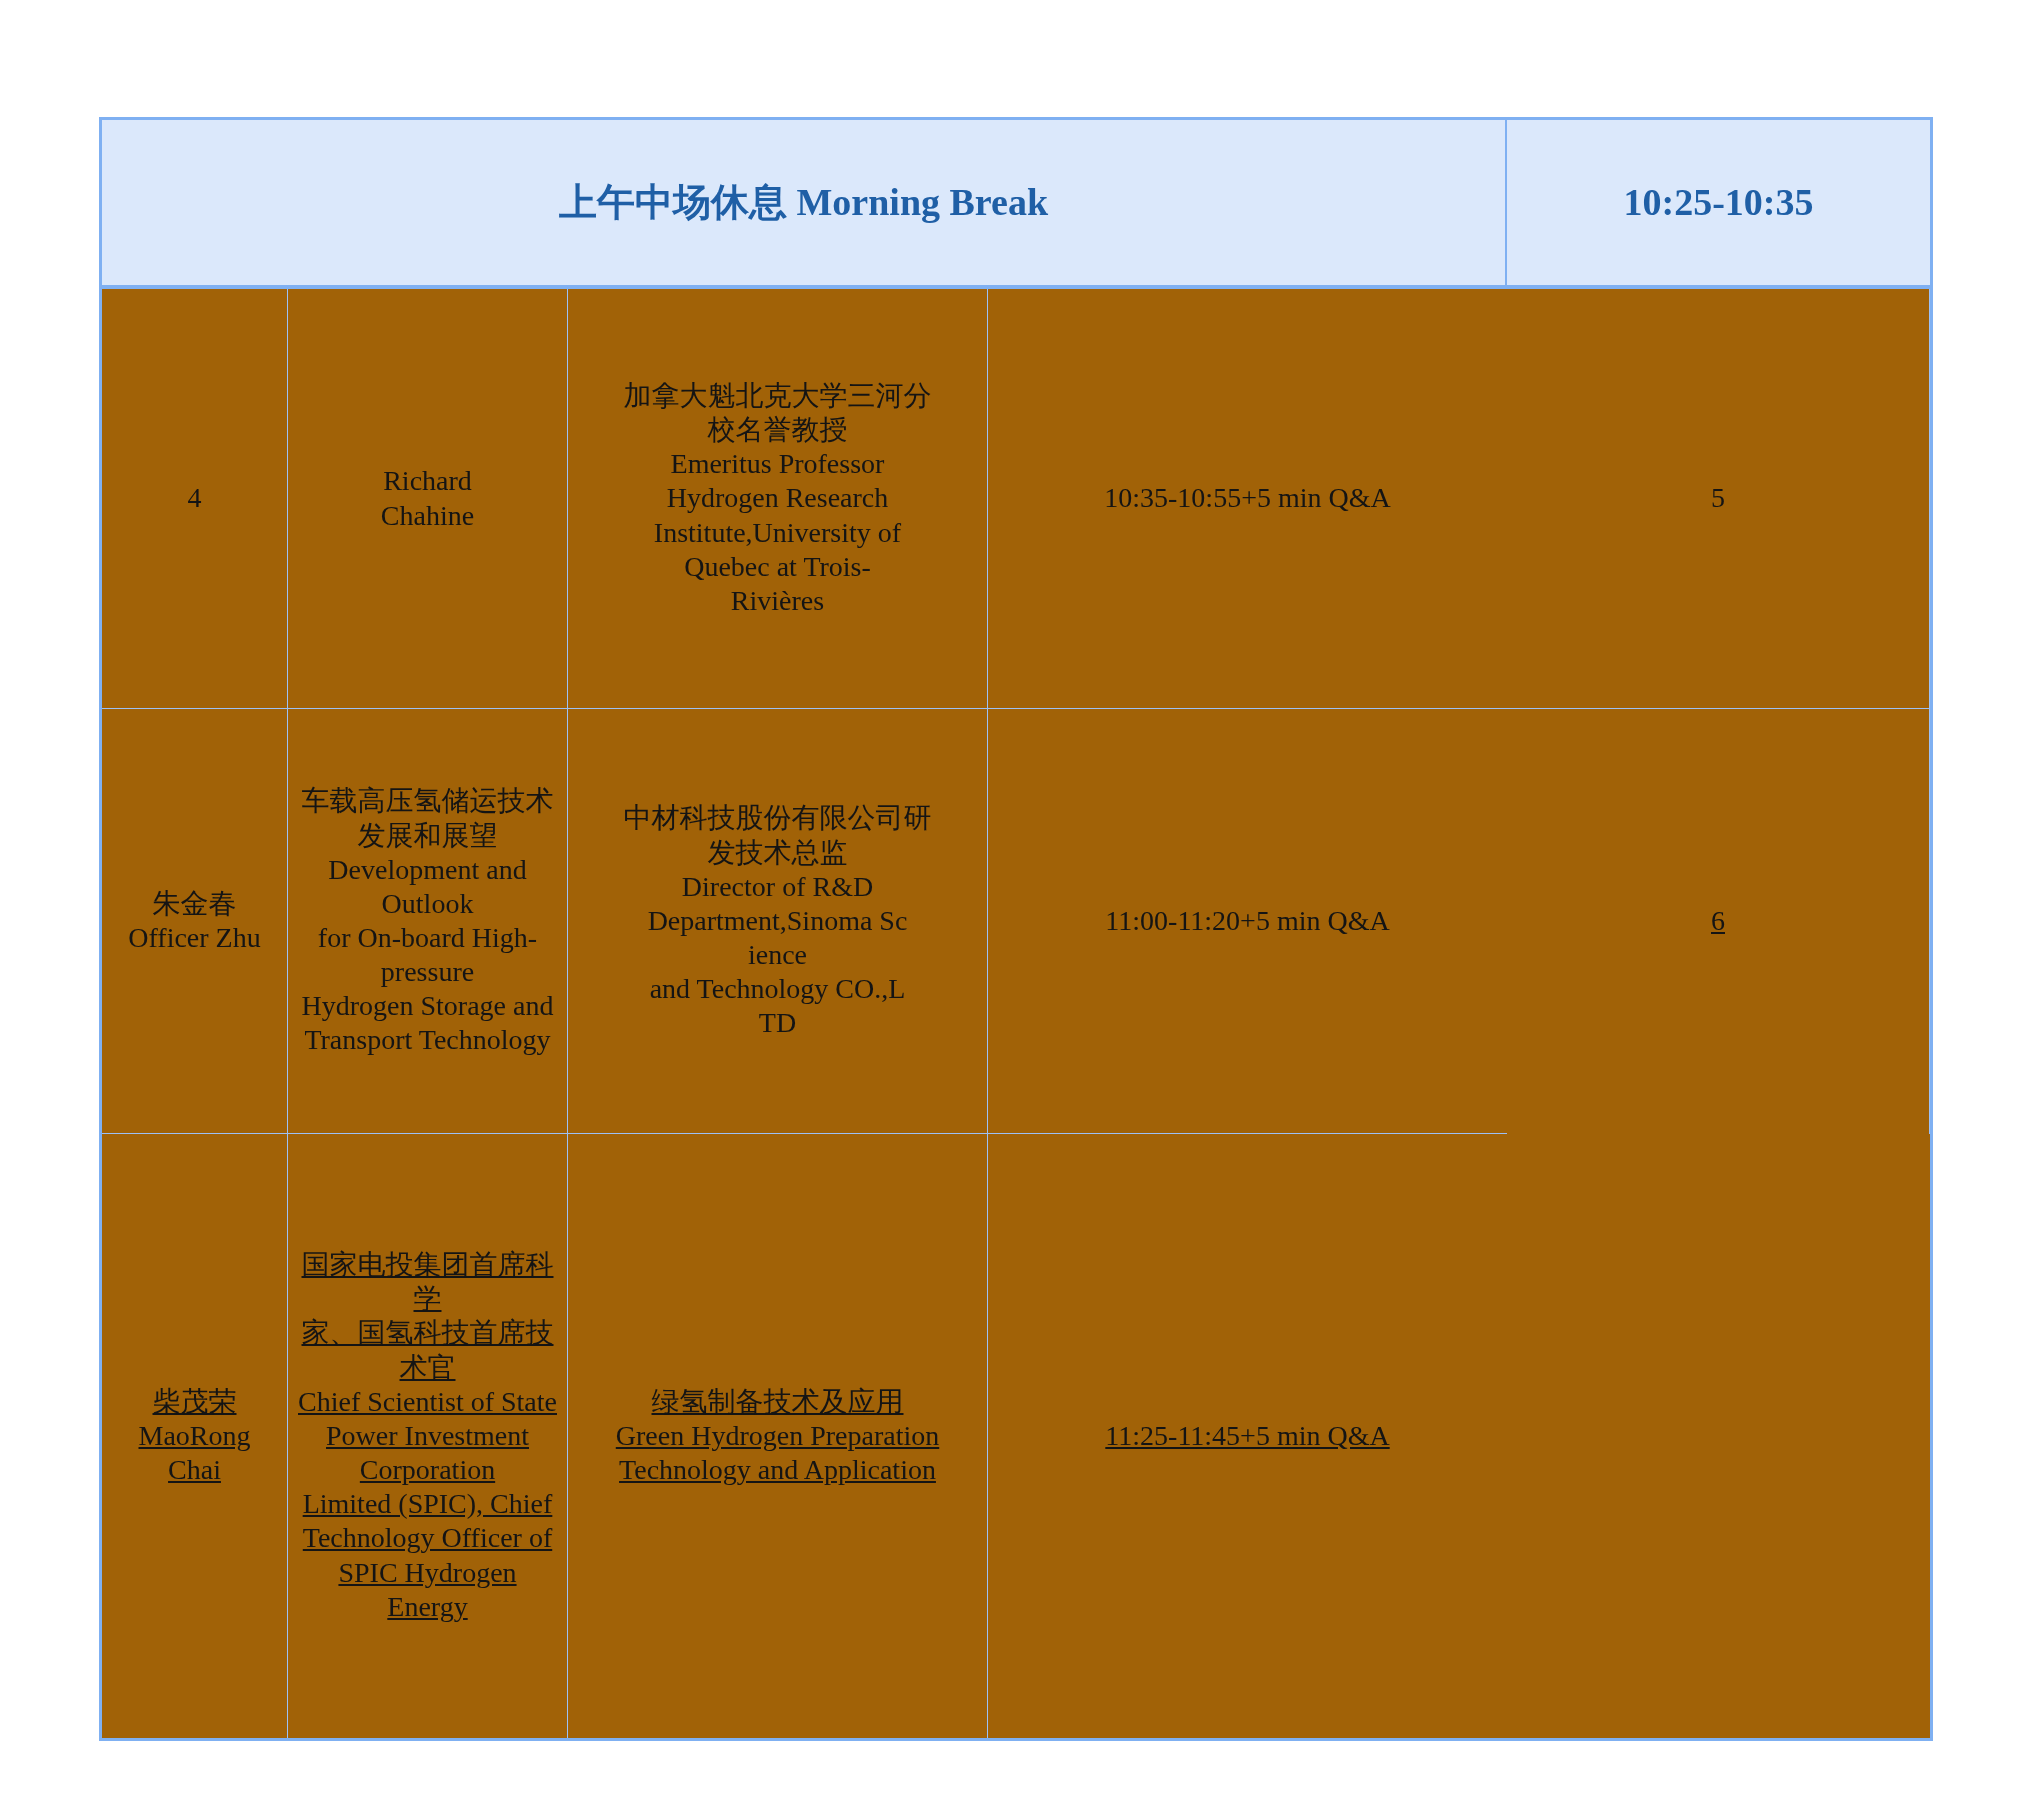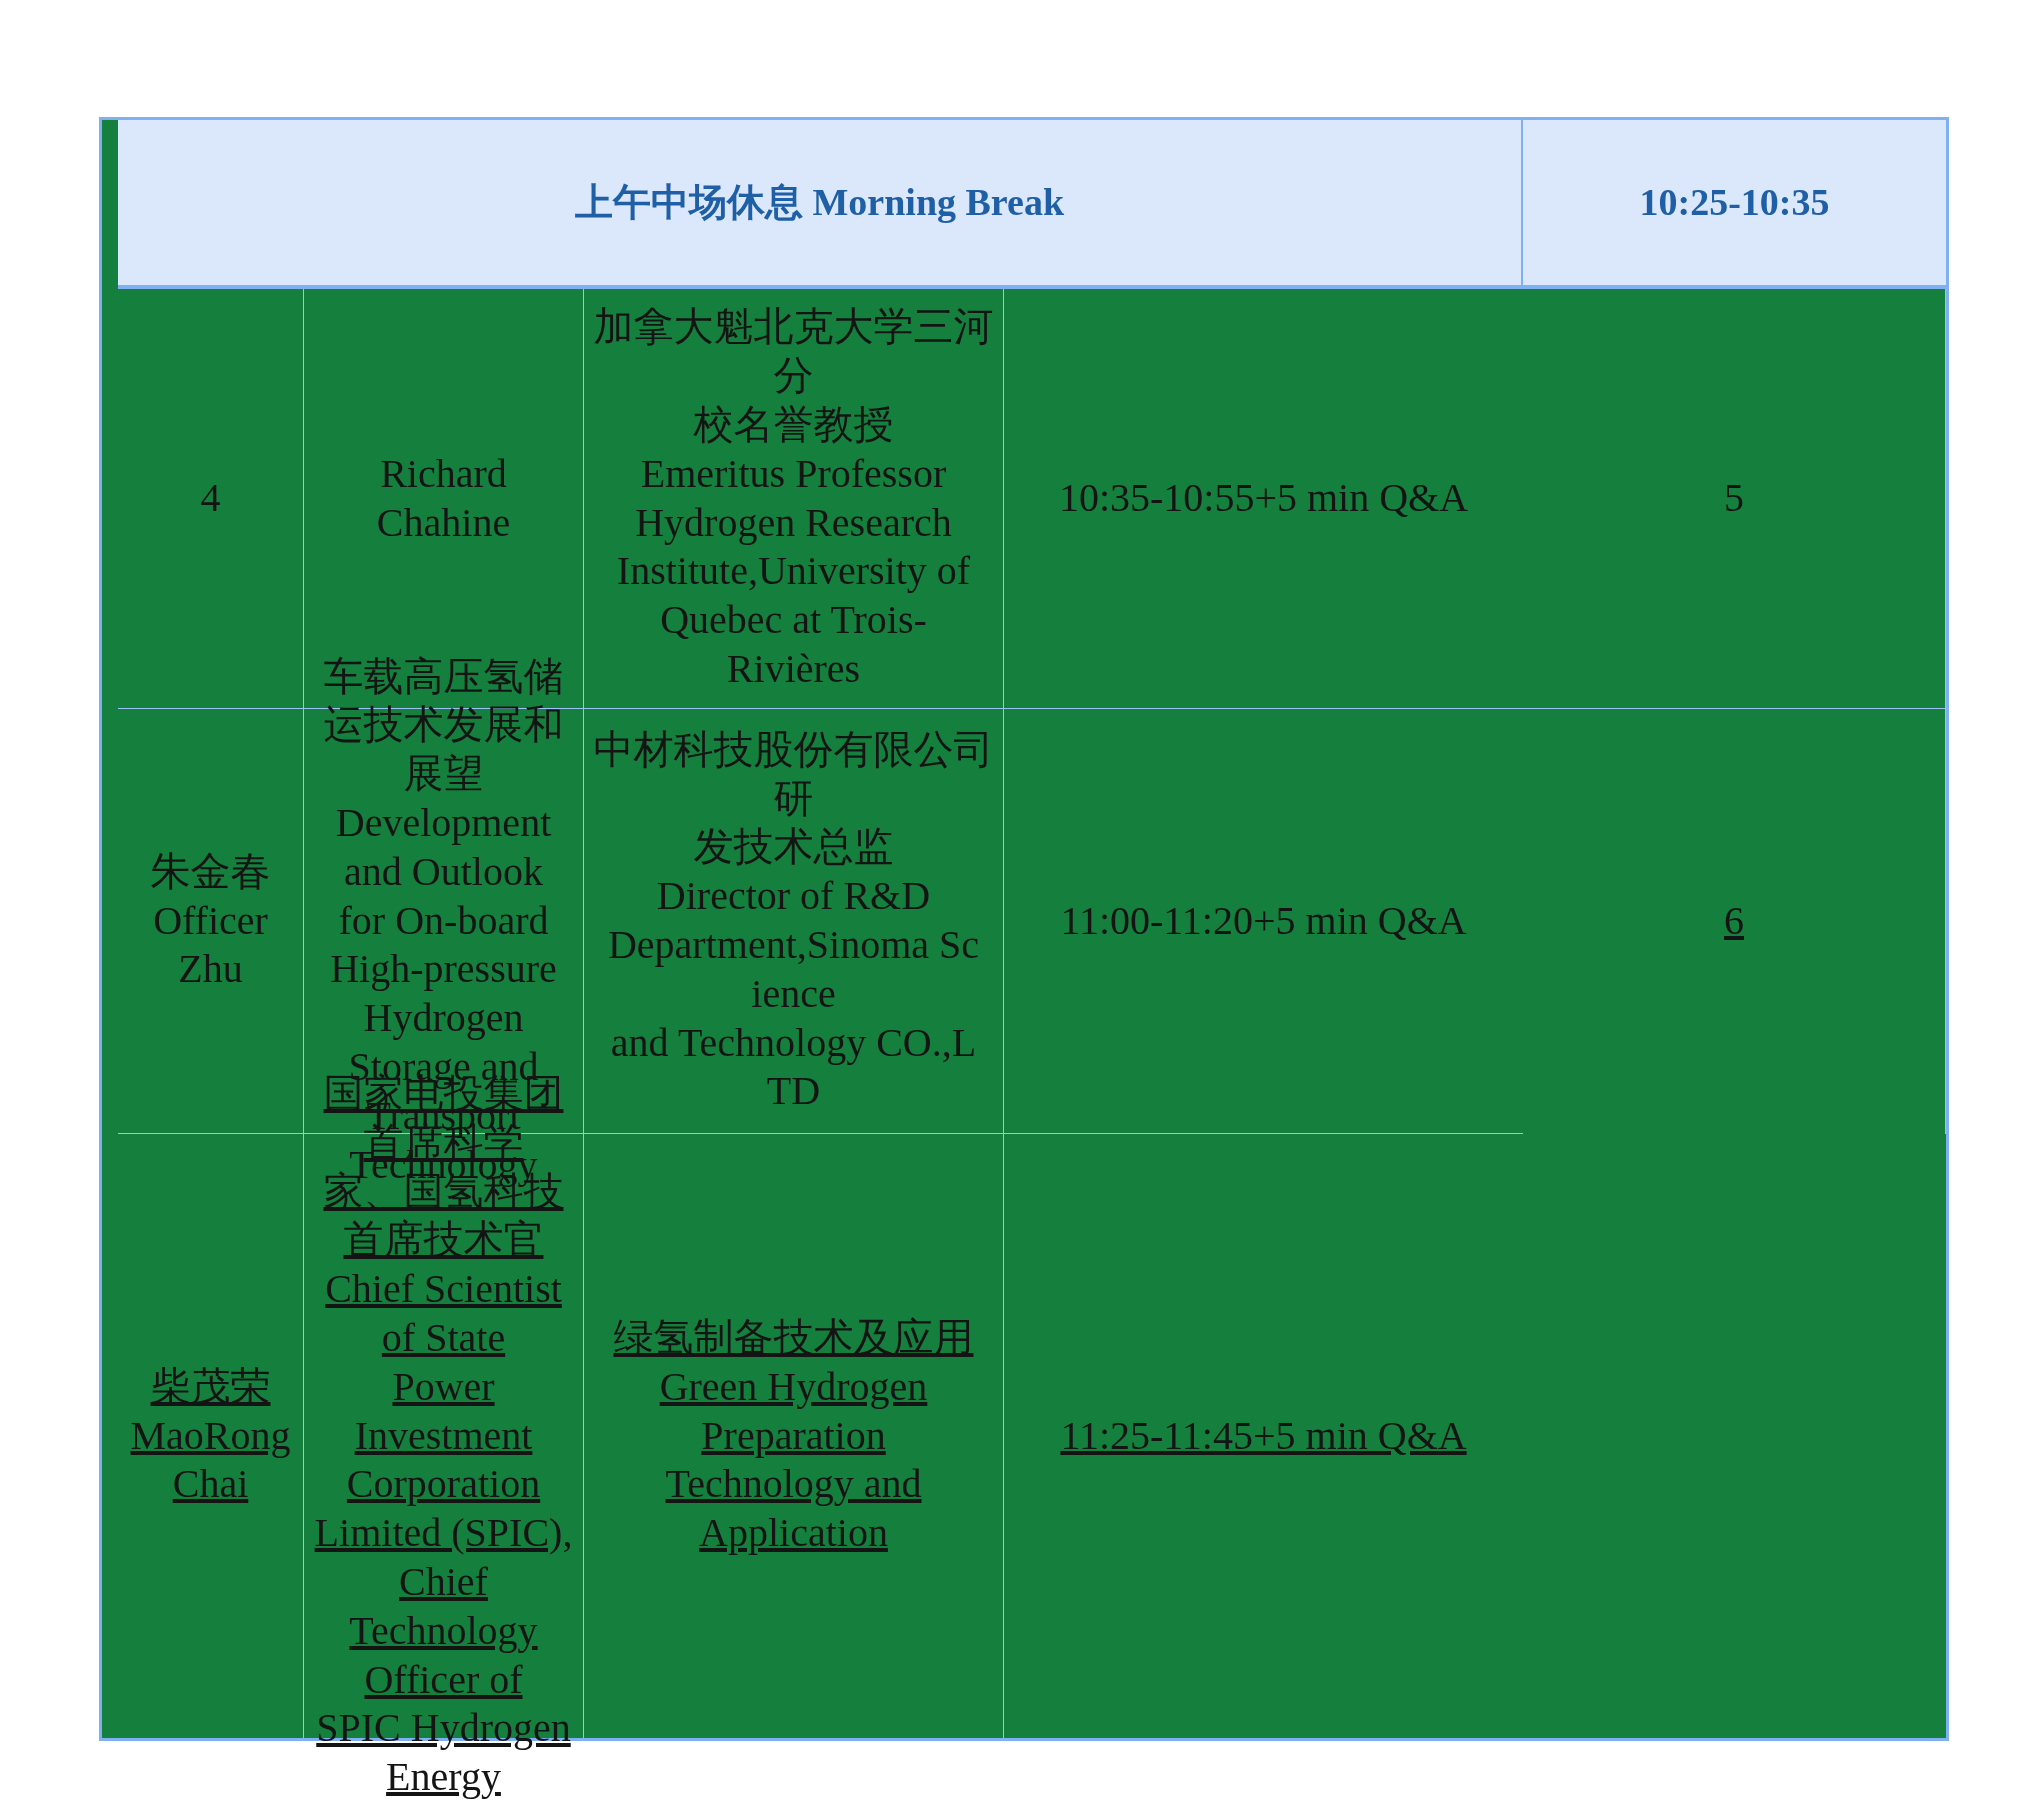--- a/index.html
+++ b/index.html
@@ -14,30 +14,29 @@
     width:2025px;height:1813px;background:#ffffff;position:relative;
     font-family:"Liberation Serif","DejaVu Serif",serif;
     color:var(--body-text);
   }
   .table-wrap{position:absolute;left:99px;top:117px;}
   .grid{
     display:grid;
     grid-template-columns:186px 280px 420px 519px 423px;
     grid-template-rows:169px 420px 425px 604px;
     border:3.2px solid var(--accent);
-    background:#15803d;
-    padding-left:16px;
+    background:#a16207;
   }
   .cell{
     box-sizing:border-box;
     display:flex;align-items:center;justify-content:center;
     text-align:center;
     border-right:1.6px solid var(--inner);
     border-bottom:1.6px solid var(--inner);
-    font-size:40px;line-height:1.22;
+    font-size:28px;line-height:1.22;
     padding:6.5px 8px;
   }
   .cell-text{white-space:pre-line;display:block;width:100%;}
   .last-col{border-right:none;justify-content:center;}
   .last-row{border-bottom:none;text-decoration:underline;}
   .header-cell{
     background:var(--header-bg);
     color:var(--header-text);
     font-weight:bold;
     font-size:38px;

